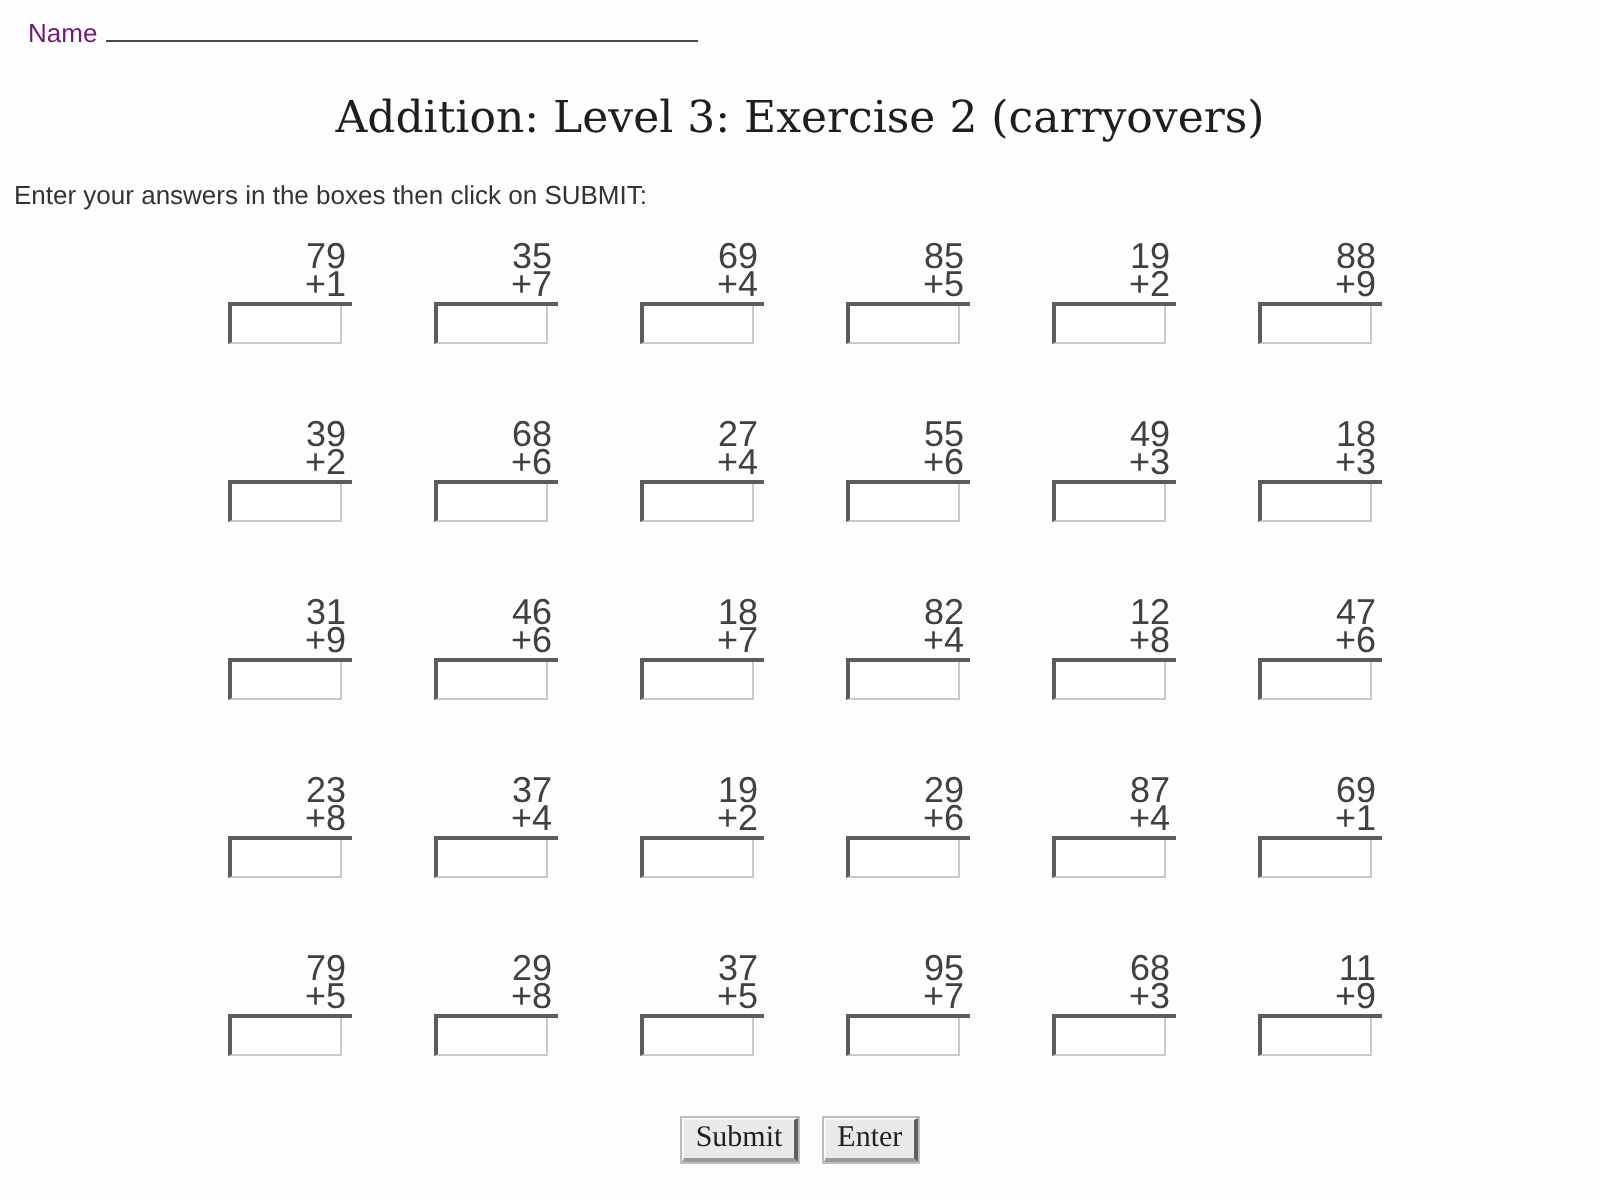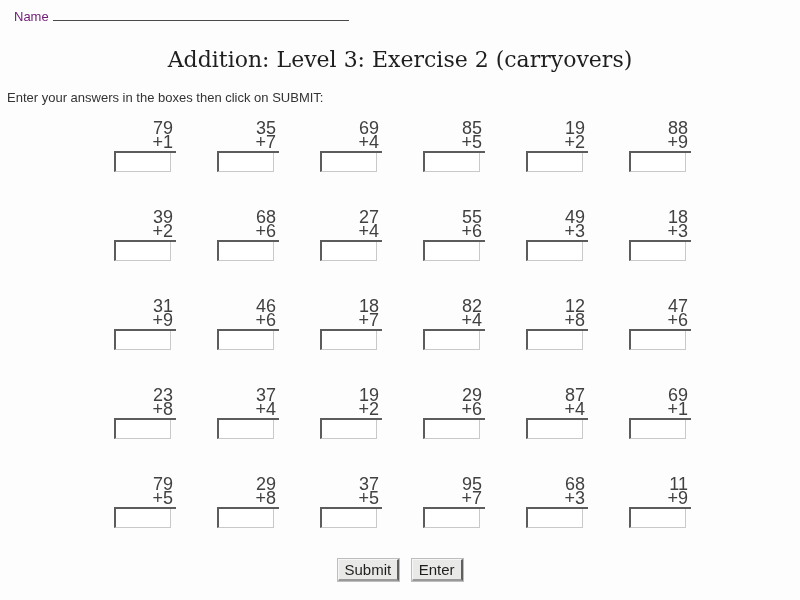--- a/index.html
+++ b/index.html
@@ -73,21 +73,21 @@
     font-family: "Liberation Sans", sans-serif;
     font-size: 13px;
     color: #333;
     outline: none;
   }
   .buttons-row {
     text-align: center;
     margin-top: 31px;
   }
   .wk-button {
-    font-family: Liberation Sans, sans-serif;
+    font-family: Liberation Serif, serif;
     font-size: 15px;
     line-height: 17px;
     color: #1f1f1f;
     background: #e9e9e7;
     border-top: 1px solid #f6f6f6;
     border-left: 1px solid #f6f6f6;
     border-right: 2px solid #5f5f5f;
     border-bottom: 2px solid #999999;
     box-shadow: 0 0 0 1px #bdbdbd;
     padding: 1px 6px;

